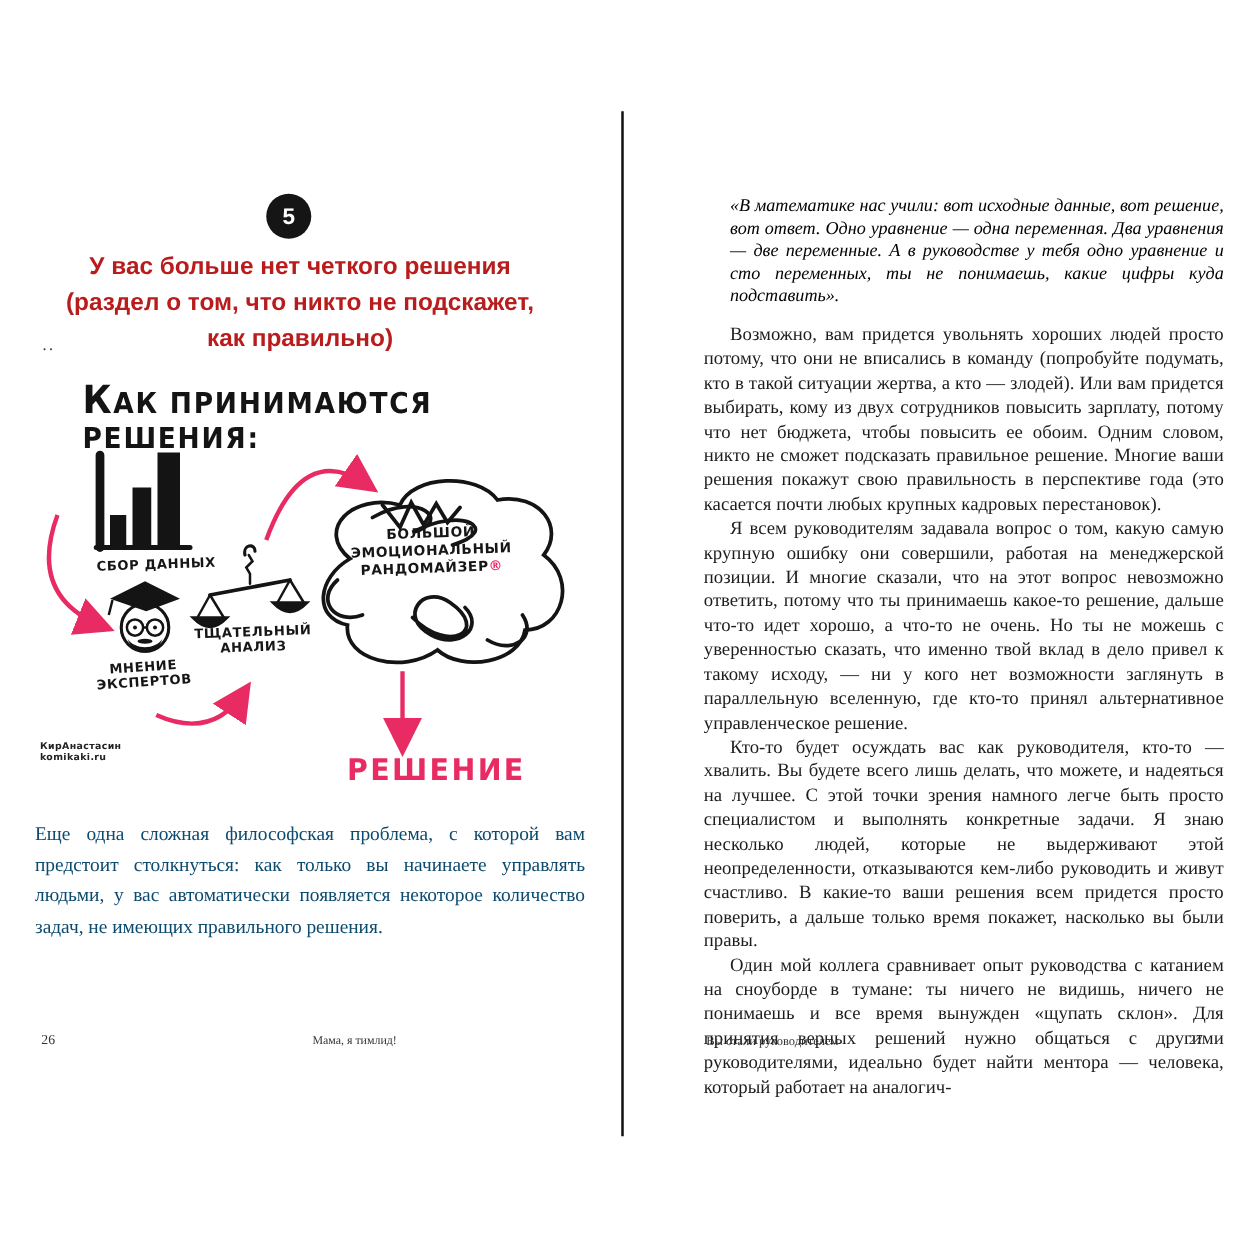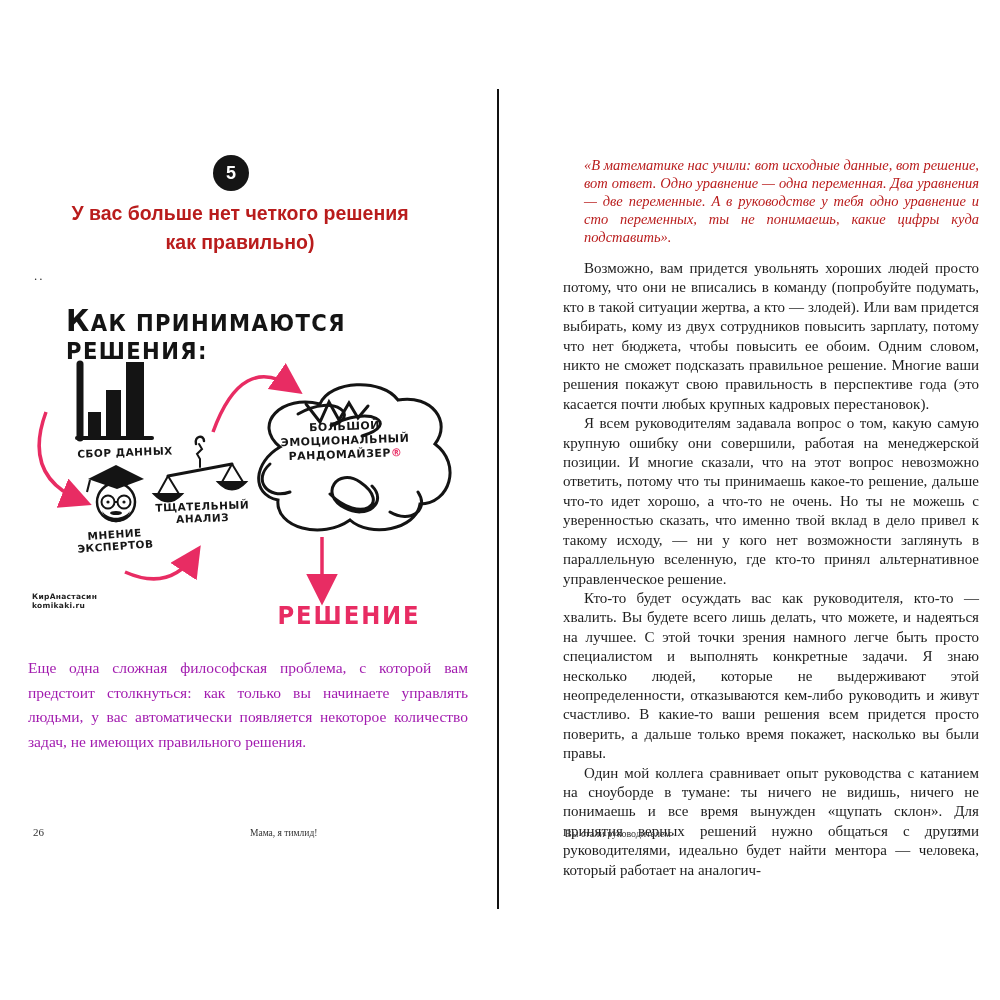--- a/index.html
+++ b/index.html
@@ -27,46 +27,47 @@
   #label-data{left:40px;top:94px;width:110px;font-size:10.5px;transform:rotate(-2deg);}
   #label-experts{left:30px;top:176px;width:110px;font-size:10.5px;transform:rotate(-4deg);}
   #label-analysis{left:125px;top:148px;width:95px;font-size:10.5px;transform:rotate(-2deg);}
   #cloud-label{left:240px;top:68px;width:150px;font-size:11px;transform:rotate(-2deg);line-height:1.25;}
   #cloud-label .reg{color:#e82c63;}
   #result-label{left:243px;top:250px;width:180px;font-size:24px;color:#e82c63;letter-spacing:2px;
       font-family:"DejaVu Sans",sans-serif;font-weight:bold;transform:scaleX(.95);}
   #signature{left:2px;top:240px;font-family:"DejaVu Sans",sans-serif;font-size:7.5px;line-height:1.2;
       color:#222;letter-spacing:.3px;font-weight:bold;}
   
-  .bodytext{font-size:15.5px;line-height:24.5px;text-align:justify;color:#a21caf;}
+  .bodytext{font-size:15.5px;line-height:24.5px;text-align:justify;color:#0c4a6e;}
   #left-body{left:28px;top:656px;width:440px;}
   #right-body{left:563px;top:156px;width:416px;font-size:15px;line-height:19.4px;text-align:justify;color:#1d1d1d;}
   .para-indent{text-indent:21px;margin:0;}
   .para-flush{text-indent:0;margin:0;}
-  #quote{font-style:italic;margin:0 0 13px 0;padding-left:21px;font-size:14.5px;line-height:18px;color:#b91c1c;}
+  #quote{font-style:italic;margin:0 0 13px 0;padding-left:21px;font-size:14.5px;line-height:18px;color:#000000;}
   
   .footer{font-size:10px;color:#333;}
   #footer-left-num{left:33px;top:826px;font-size:11px;}
   #footer-left-title{left:250px;top:828px;width:196px;font-size:9.5px;}
   #footer-right-title{left:565px;top:828px;font-size:10px;}
   #footer-right-num{left:951px;top:826px;font-size:11px;}
 </style>
 </head>
 <body>
 
 <div id="page">
 
   <div id="gutter" class="abs"></div>
 
   <div id="chapter-circle" class="abs">
     <span>5</span>
   </div>
 
   <div id="chapter-title" class="abs">
     <div>У вас больше нет четкого решения</div>
+    <div>(раздел о том, что никто не подскажет,</div>
     <div>как правильно)</div>
   </div>
 
   <div id="margin-dots" class="abs">..</div>
 
   <div id="drawing-heading" class="abs">КАК ПРИНИМАЮТСЯ РЕШЕНИЯ:</div>
 
   <div id="illustration" class="abs">
     <svg width="445" height="300" viewBox="0 0 445 300">
       <defs>

